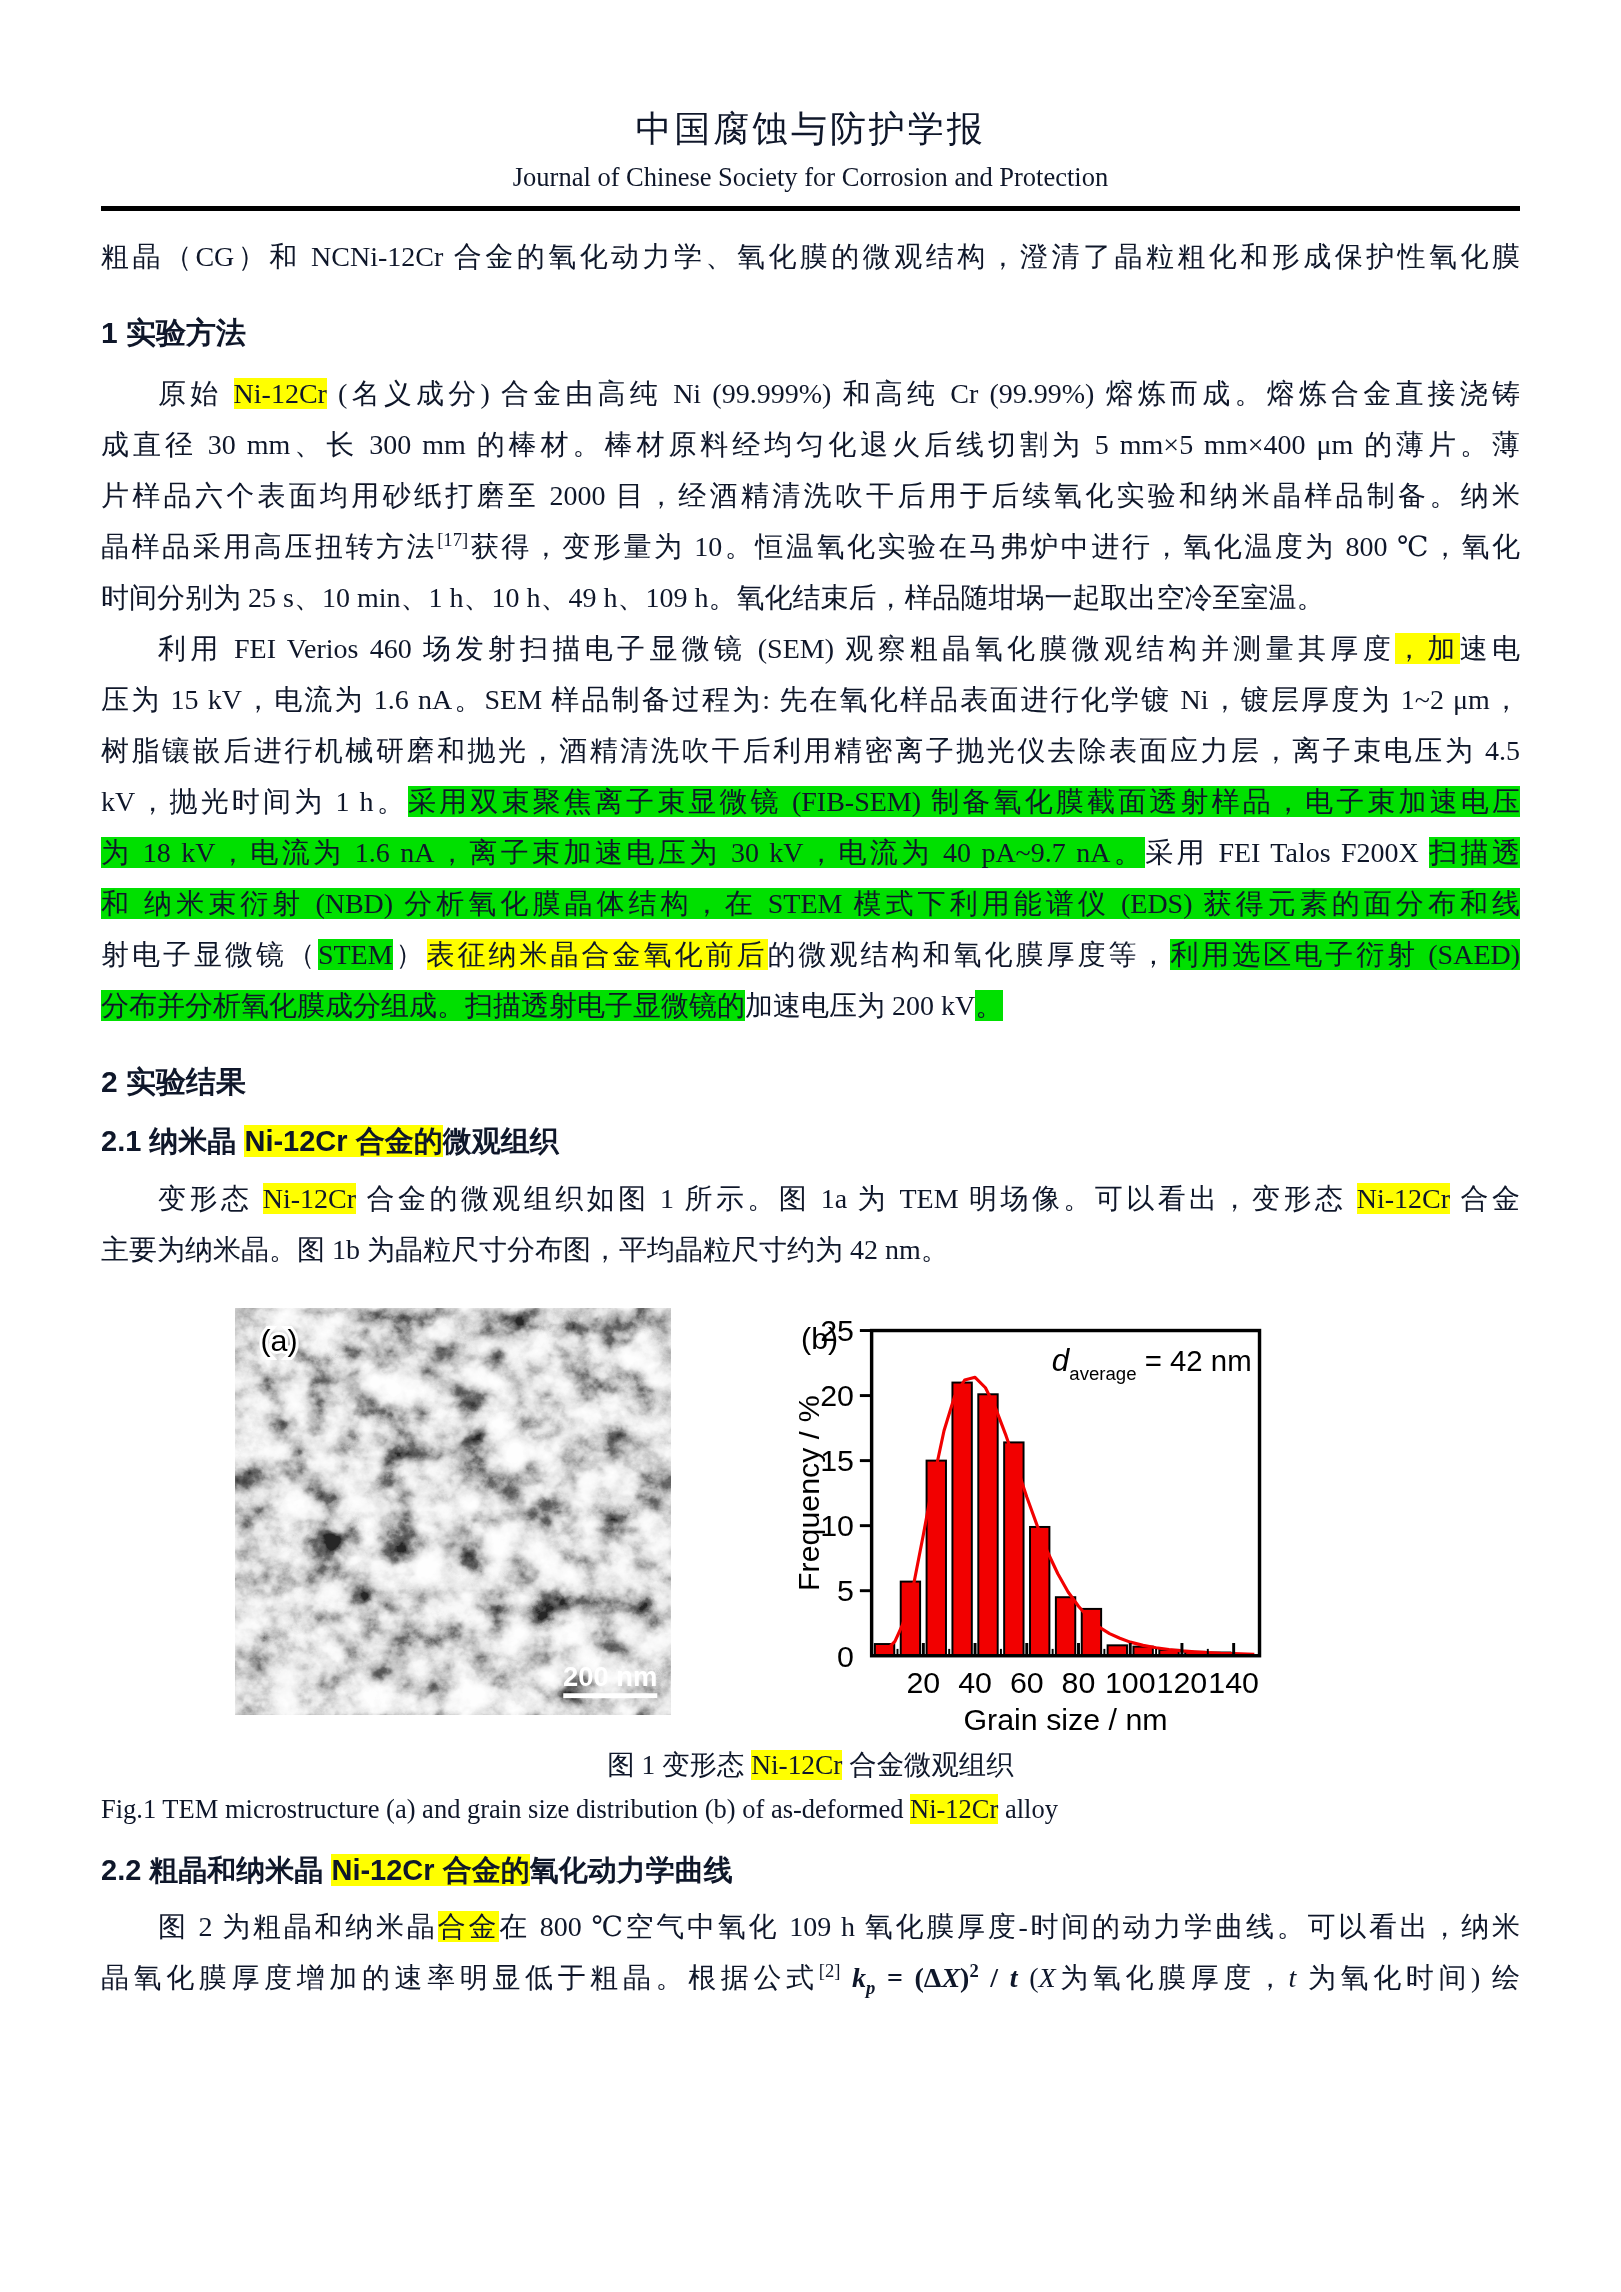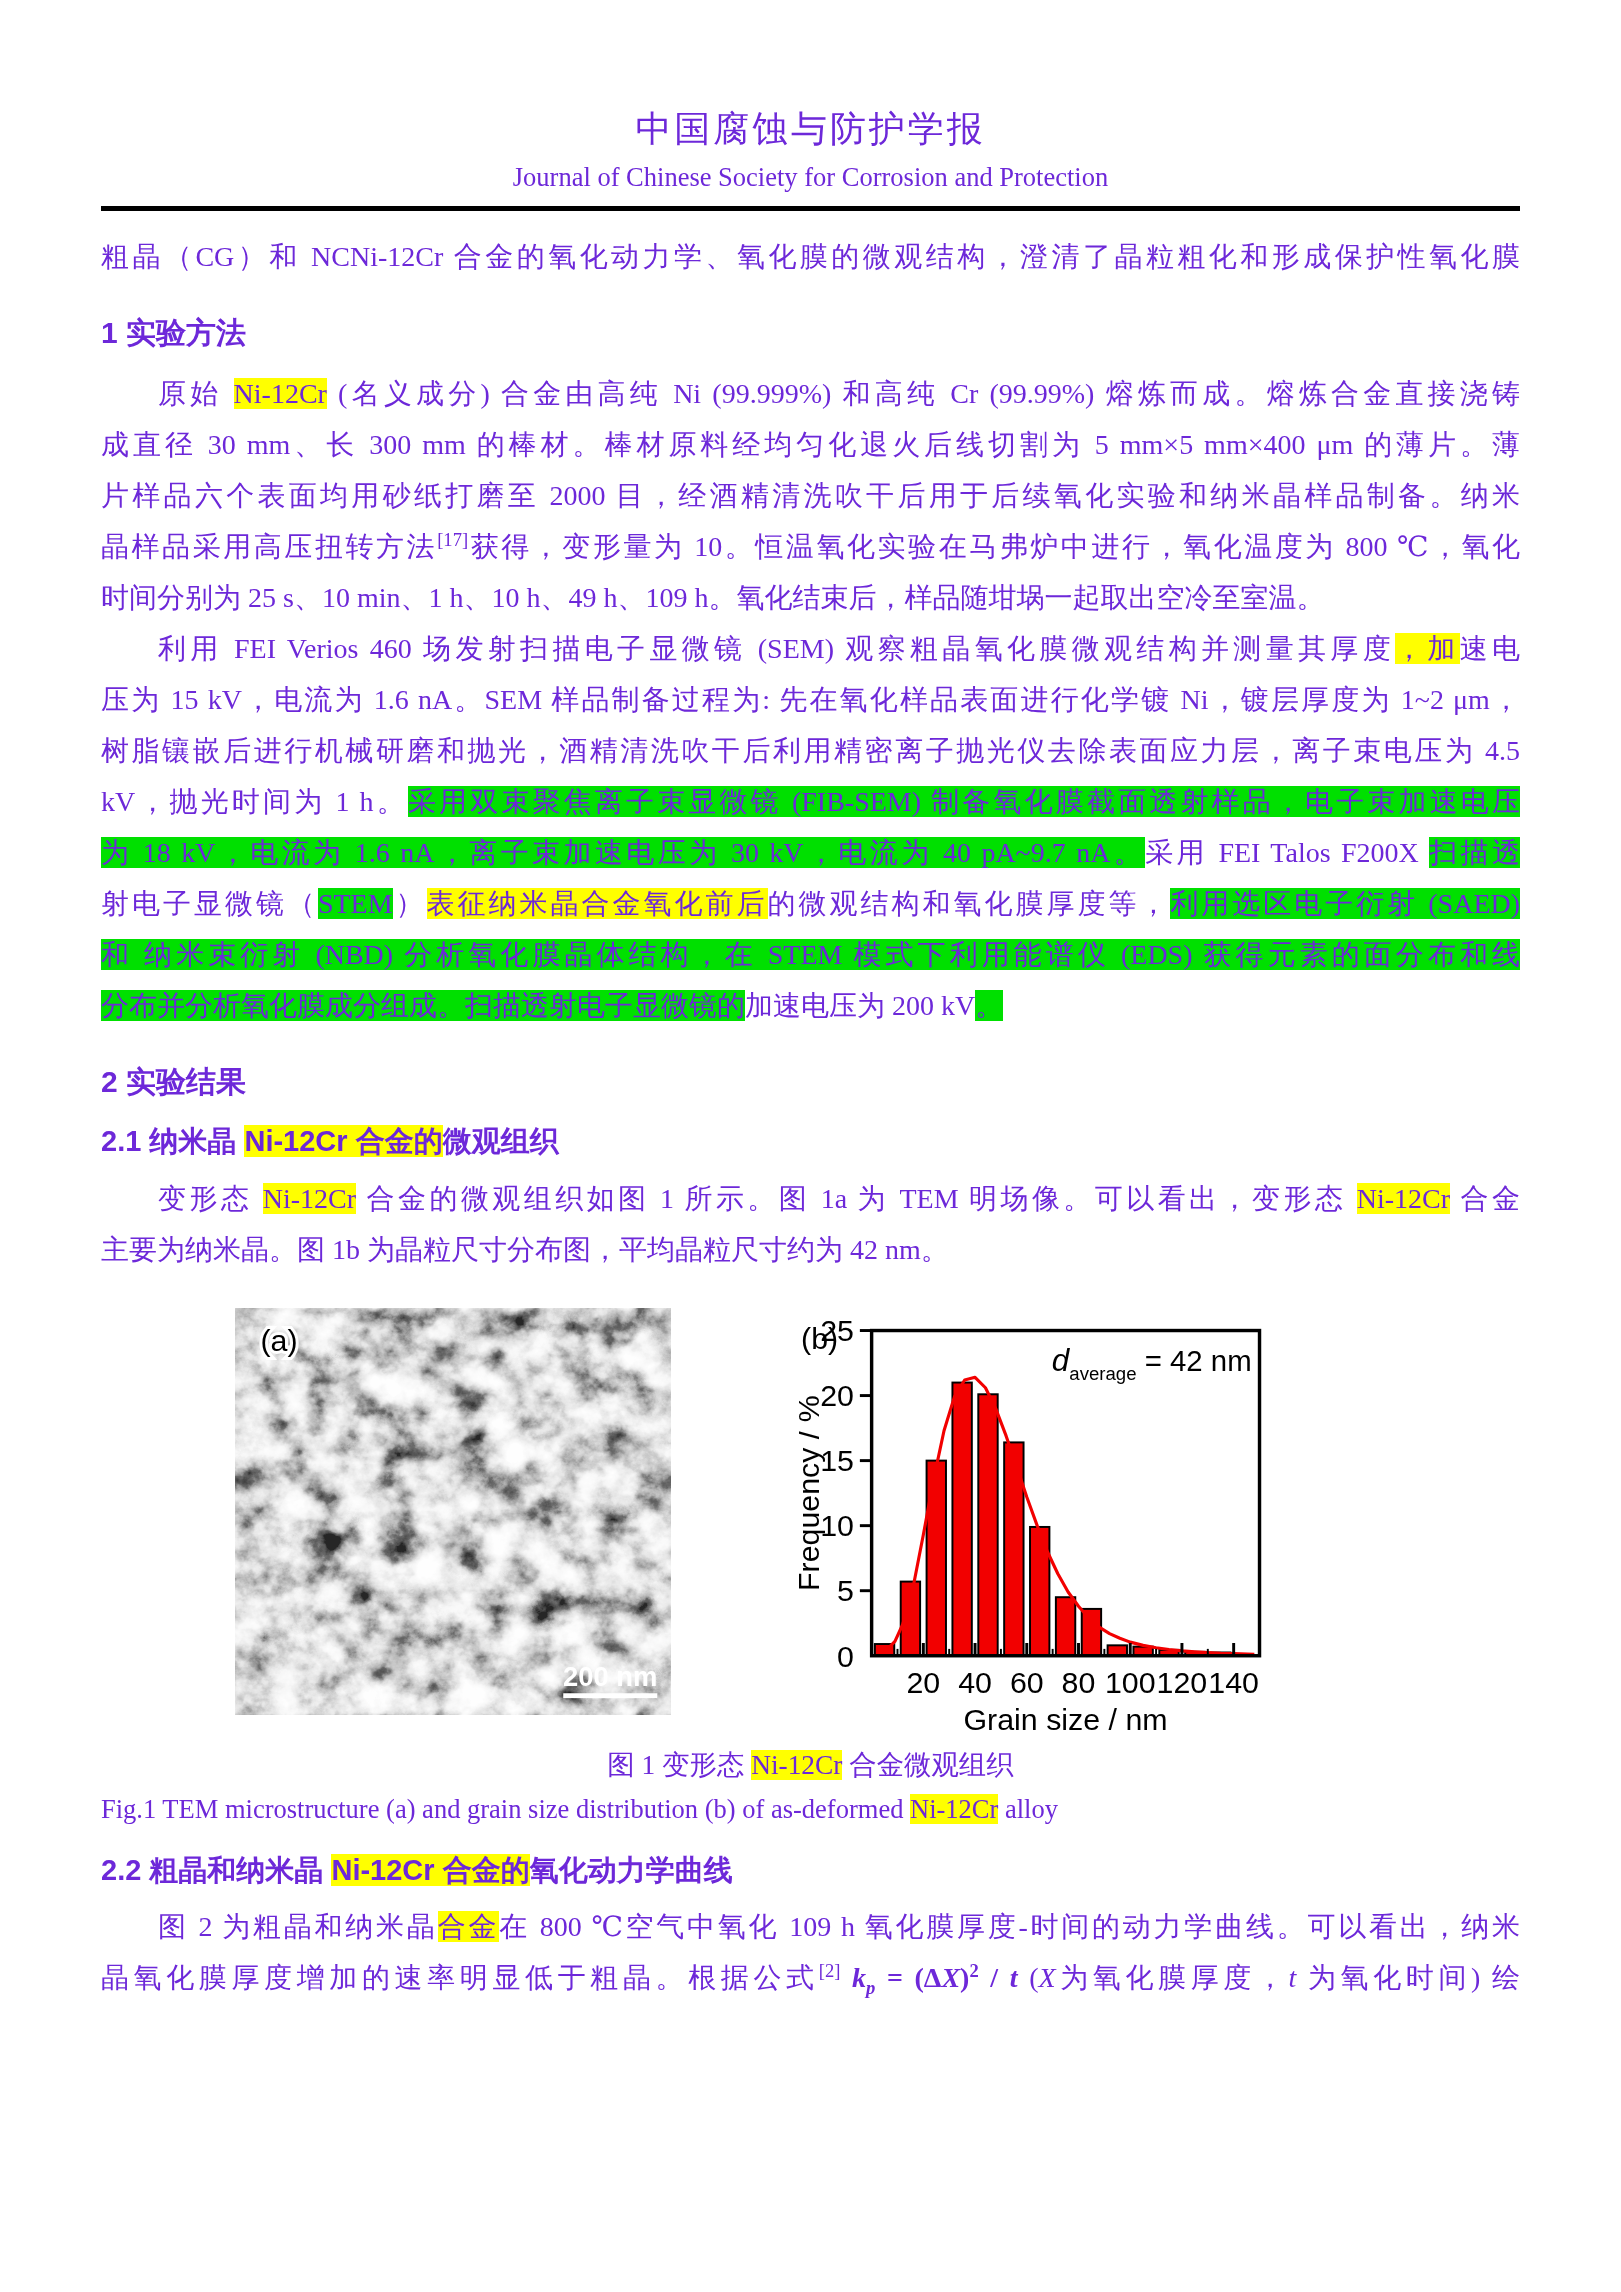--- a/index.html
+++ b/index.html
@@ -1,19 +1,19 @@
 <!DOCTYPE html>
 <html lang="zh"><head>
 <meta charset="utf-8">
 <style>
   html,body{margin:0;padding:0;background:#888;}
   .page{
     position:relative; width:1621px; height:2293px; background:#fff;
     margin:0 auto; overflow:hidden;
-    font-family:"Liberation Serif","DejaVu Serif",serif; color:#6d28d9;
+    font-family:"Liberation Serif","DejaVu Serif",serif; color:#0f172a;
     box-sizing:border-box; padding:106px 101px 0 101px;
   }
   
   .j-title{ text-align:center; font-size:36px; line-height:47px; letter-spacing:2.9px;}
   .j-sub{ text-align:center; font-size:26.5px; line-height:33px; margin-top:7.8px;}
   .rule{ height:5.9px; background:#000; margin-top:11.8px;}
   
   #text-top{ margin-top:19.6px;}
   .line{
     font-size:28px; height:51px; line-height:51px;
@@ -68,22 +68,22 @@
       <div class="line indent"><span>原始 </span><span class="s-y">Ni-12Cr</span><span> (名义成分) 合金由高纯 Ni (99.999%) 和高纯 Cr (99.99%) 熔炼而成。熔炼合金直接浇铸</span></div>
       <div class="line"><span>成直径 30 mm、长 300 mm 的棒材。棒材原料经均匀化退火后线切割为 5 mm×5 mm×400 μm 的薄片。薄</span></div>
       <div class="line"><span>片样品六个表面均用砂纸打磨至 2000 目，经酒精清洗吹干后用于后续氧化实验和纳米晶样品制备。纳米</span></div>
       <div class="line"><span>晶样品采用高压扭转方法</span><span class="s-sup">[17]</span><span>获得，变形量为 10。恒温氧化实验在马弗炉中进行，氧化温度为 800 ℃，氧化</span></div>
       <div class="line last"><span>时间分别为 25 s、10 min、1 h、10 h、49 h、109 h。氧化结束后，样品随坩埚一起取出空冷至室温。</span></div>
       <div class="line indent"><span>利用 FEI Verios 460 场发射扫描电子显微镜 (SEM) 观察粗晶氧化膜微观结构并测量其厚度</span><span class="s-y">，加</span><span>速电</span></div>
       <div class="line"><span>压为 15 kV，电流为 1.6 nA。SEM 样品制备过程为: 先在氧化样品表面进行化学镀 Ni，镀层厚度为 1~2 μm，</span></div>
       <div class="line"><span>树脂镶嵌后进行机械研磨和抛光，酒精清洗吹干后利用精密离子抛光仪去除表面应力层，离子束电压为 4.5</span></div>
       <div class="line"><span>kV，抛光时间为 1 h。</span><span class="s-g">采用双束聚焦离子束显微镜 (FIB-SEM) 制备氧化膜截面透射样品，电子束加速电压</span></div>
       <div class="line"><span class="s-g">为 18 kV，电流为 1.6 nA，离子束加速电压为 30 kV，电流为 40 pA~9.7 nA。</span><span>采用 FEI Talos F200X </span><span class="s-g">扫描透</span></div>
+      <div class="line"><span class="s-g">和 纳米束衍射 (NBD) 分析氧化膜晶体结构，在 STEM 模式下利用能谱仪 (EDS) 获得元素的面分布和线</span></div>
       <div class="line"><span>射电子显微镜（</span><span class="s-g">STEM</span><span>）</span><span class="s-y">表征纳米晶合金氧化前后</span><span>的微观结构和氧化膜厚度等，</span><span class="s-g">利用选区电子衍射 (SAED)</span></div>
-      <div class="line"><span class="s-g">和 纳米束衍射 (NBD) 分析氧化膜晶体结构，在 STEM 模式下利用能谱仪 (EDS) 获得元素的面分布和线</span></div>
       <div class="line last"><span class="s-g">分布并分析氧化膜成分组成。扫描透射电子显微镜的</span><span>加速电压为 200 kV</span><span class="s-g">。</span></div>
       <div class="h1"><span>2 实验结果</span></div>
       <div class="h2"><span>2.1 纳米晶 </span><span class="s-y">Ni-12Cr 合金的</span><span>微观组织</span></div>
       <div class="line indent"><span>变形态 </span><span class="s-y">Ni-12Cr</span><span> 合金的微观组织如图 1 所示。图 1a 为 TEM 明场像。可以看出，变形态 </span><span class="s-y">Ni-12Cr</span><span> 合金</span></div>
       <div class="line last"><span>主要为纳米晶。图 1b 为晶粒尺寸分布图，平均晶粒尺寸约为 42 nm。</span></div>
     </div>
 
   <div class="figure-row">
 
     <svg class="tem" width="436" height="407" viewBox="0 0 445 415">

